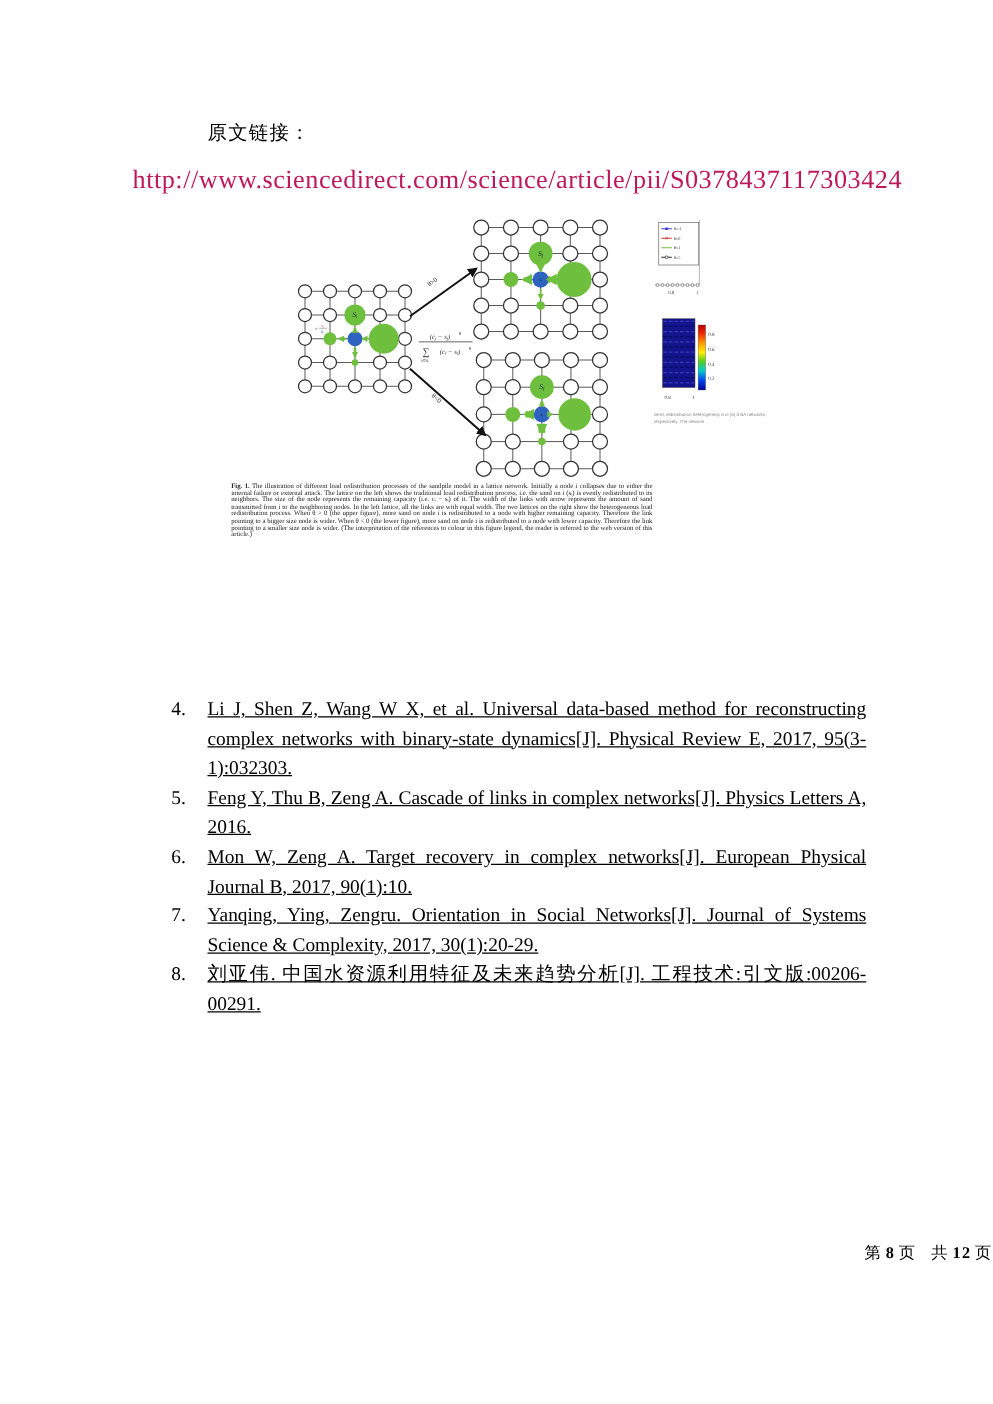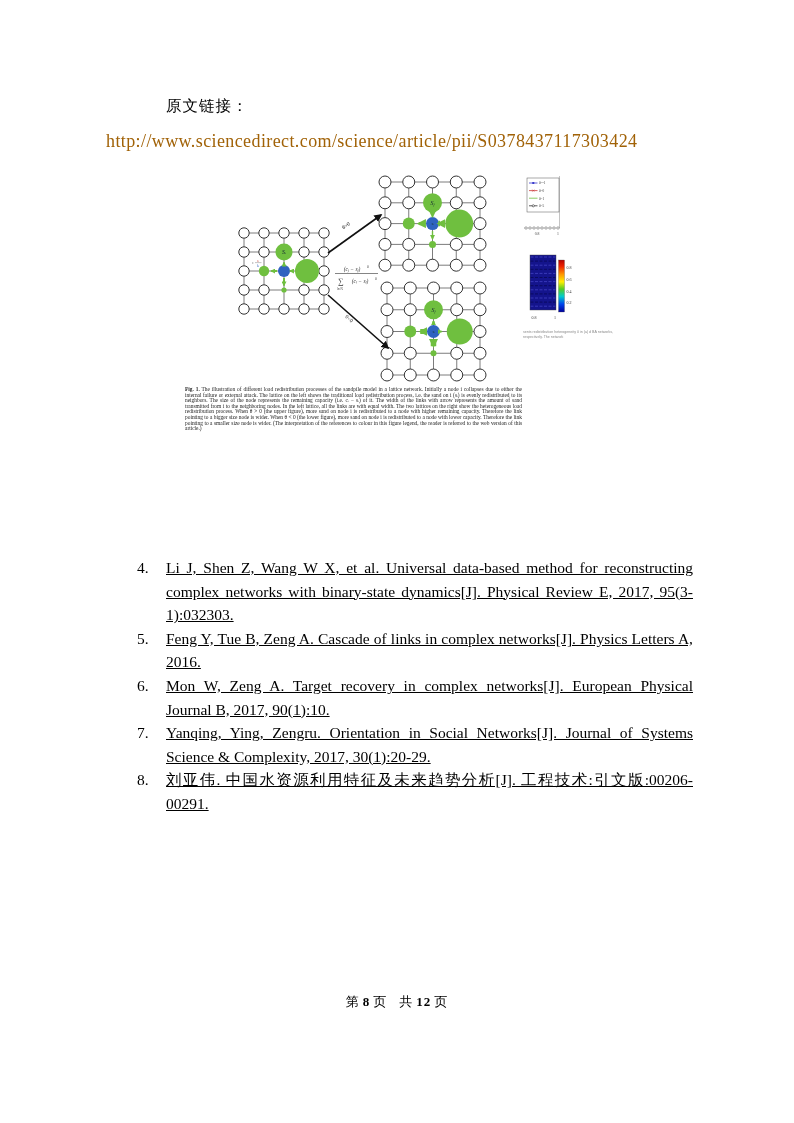--- a/index.html
+++ b/index.html
@@ -1,32 +1,32 @@
 <!DOCTYPE html>
 <html><head>
 <meta charset="utf-8">
 <style>
   html,body{margin:0;padding:0;background:#ffffff;}
   .page{position:relative;width:794px;height:1123px;background:#fff;overflow:hidden;
         font-family:"Liberation Serif",serif;color:#000;}
   .heading{position:absolute;left:166px;top:96px;font-size:15.5px;letter-spacing:1px;}
-  .url{position:absolute;left:106px;top:131px;font-size:18px;letter-spacing:.4px;color:#a16207;
+  .url{position:absolute;left:106px;top:131px;font-size:21px;letter-spacing:.4px;color:#be185d;
        text-decoration:none;cursor:text;}
   .figure{position:absolute;left:185px;top:170px;width:440px;height:278px;}
   .figure svg{position:absolute;left:0;top:0;font-family:"Liberation Serif",serif;}
   .fig-caption{position:absolute;left:0;top:217px;width:337px;font-size:5.4px;line-height:5.6px;
        text-align:justify;color:#222;font-family:"Liberation Serif",serif;}
   .fig-caption b{font-weight:bold;}
   .side-caption{position:absolute;left:338px;top:160px;width:106px;font-size:3.6px;line-height:4.6px;
        color:#8a8a8a;font-family:"Liberation Sans",sans-serif;}
   .refs{position:absolute;left:137px;top:556px;width:556px;font-size:15.5px;}
   .ref-item{display:flex;line-height:23.6px;}
   .ref-num{width:29px;flex:0 0 29px;}
   .ref-text{flex:1;text-align:justify;text-decoration:underline;}
-  .footer{position:absolute;left:0;top:993px;width:100%;text-align:center;font-size:13px;
+  .footer{position:absolute;left:0;top:993px;width:100%;text-align:right;font-size:13px;
        font-family:"Liberation Serif",serif;letter-spacing:1px;}
   .footer b{font-weight:bold;margin:0 3px;}
   .footer .gap{display:inline-block;width:12px;}
 </style>
 </head>
 <body>
 
 <div class="page">
 
   <div class="heading">原文链接：</div>
@@ -276,21 +276,21 @@
     </div>
   </div>
 
   <div class="refs" id="refs">
       <div class="ref-item">
         <span class="ref-num">4.</span>
         <span class="ref-text">Li J, Shen Z, Wang W X, et al. Universal data-based method for reconstructing complex networks with binary-state dynamics[J]. Physical Review E, 2017, 95(3-1):032303.</span>
       </div>
       <div class="ref-item">
         <span class="ref-num">5.</span>
-        <span class="ref-text">Feng Y, Tue B, Zeng A. Cascade of links in complex networks[J]. Physics Letters A, 2016.</span>
+        <span class="ref-text">Feng Y, Thu B, Zeng A. Cascade of links in complex networks[J]. Physics Letters A, 2016.</span>
       </div>
       <div class="ref-item">
         <span class="ref-num">6.</span>
         <span class="ref-text">Mon W, Zeng A. Target recovery in complex networks[J]. European Physical Journal B, 2017, 90(1):10.</span>
       </div>
       <div class="ref-item">
         <span class="ref-num">7.</span>
         <span class="ref-text">Yanqing, Ying, Zengru. Orientation in Social Networks[J]. Journal of Systems Science &amp; Complexity, 2017, 30(1):20-29.</span>
       </div>
       <div class="ref-item">

